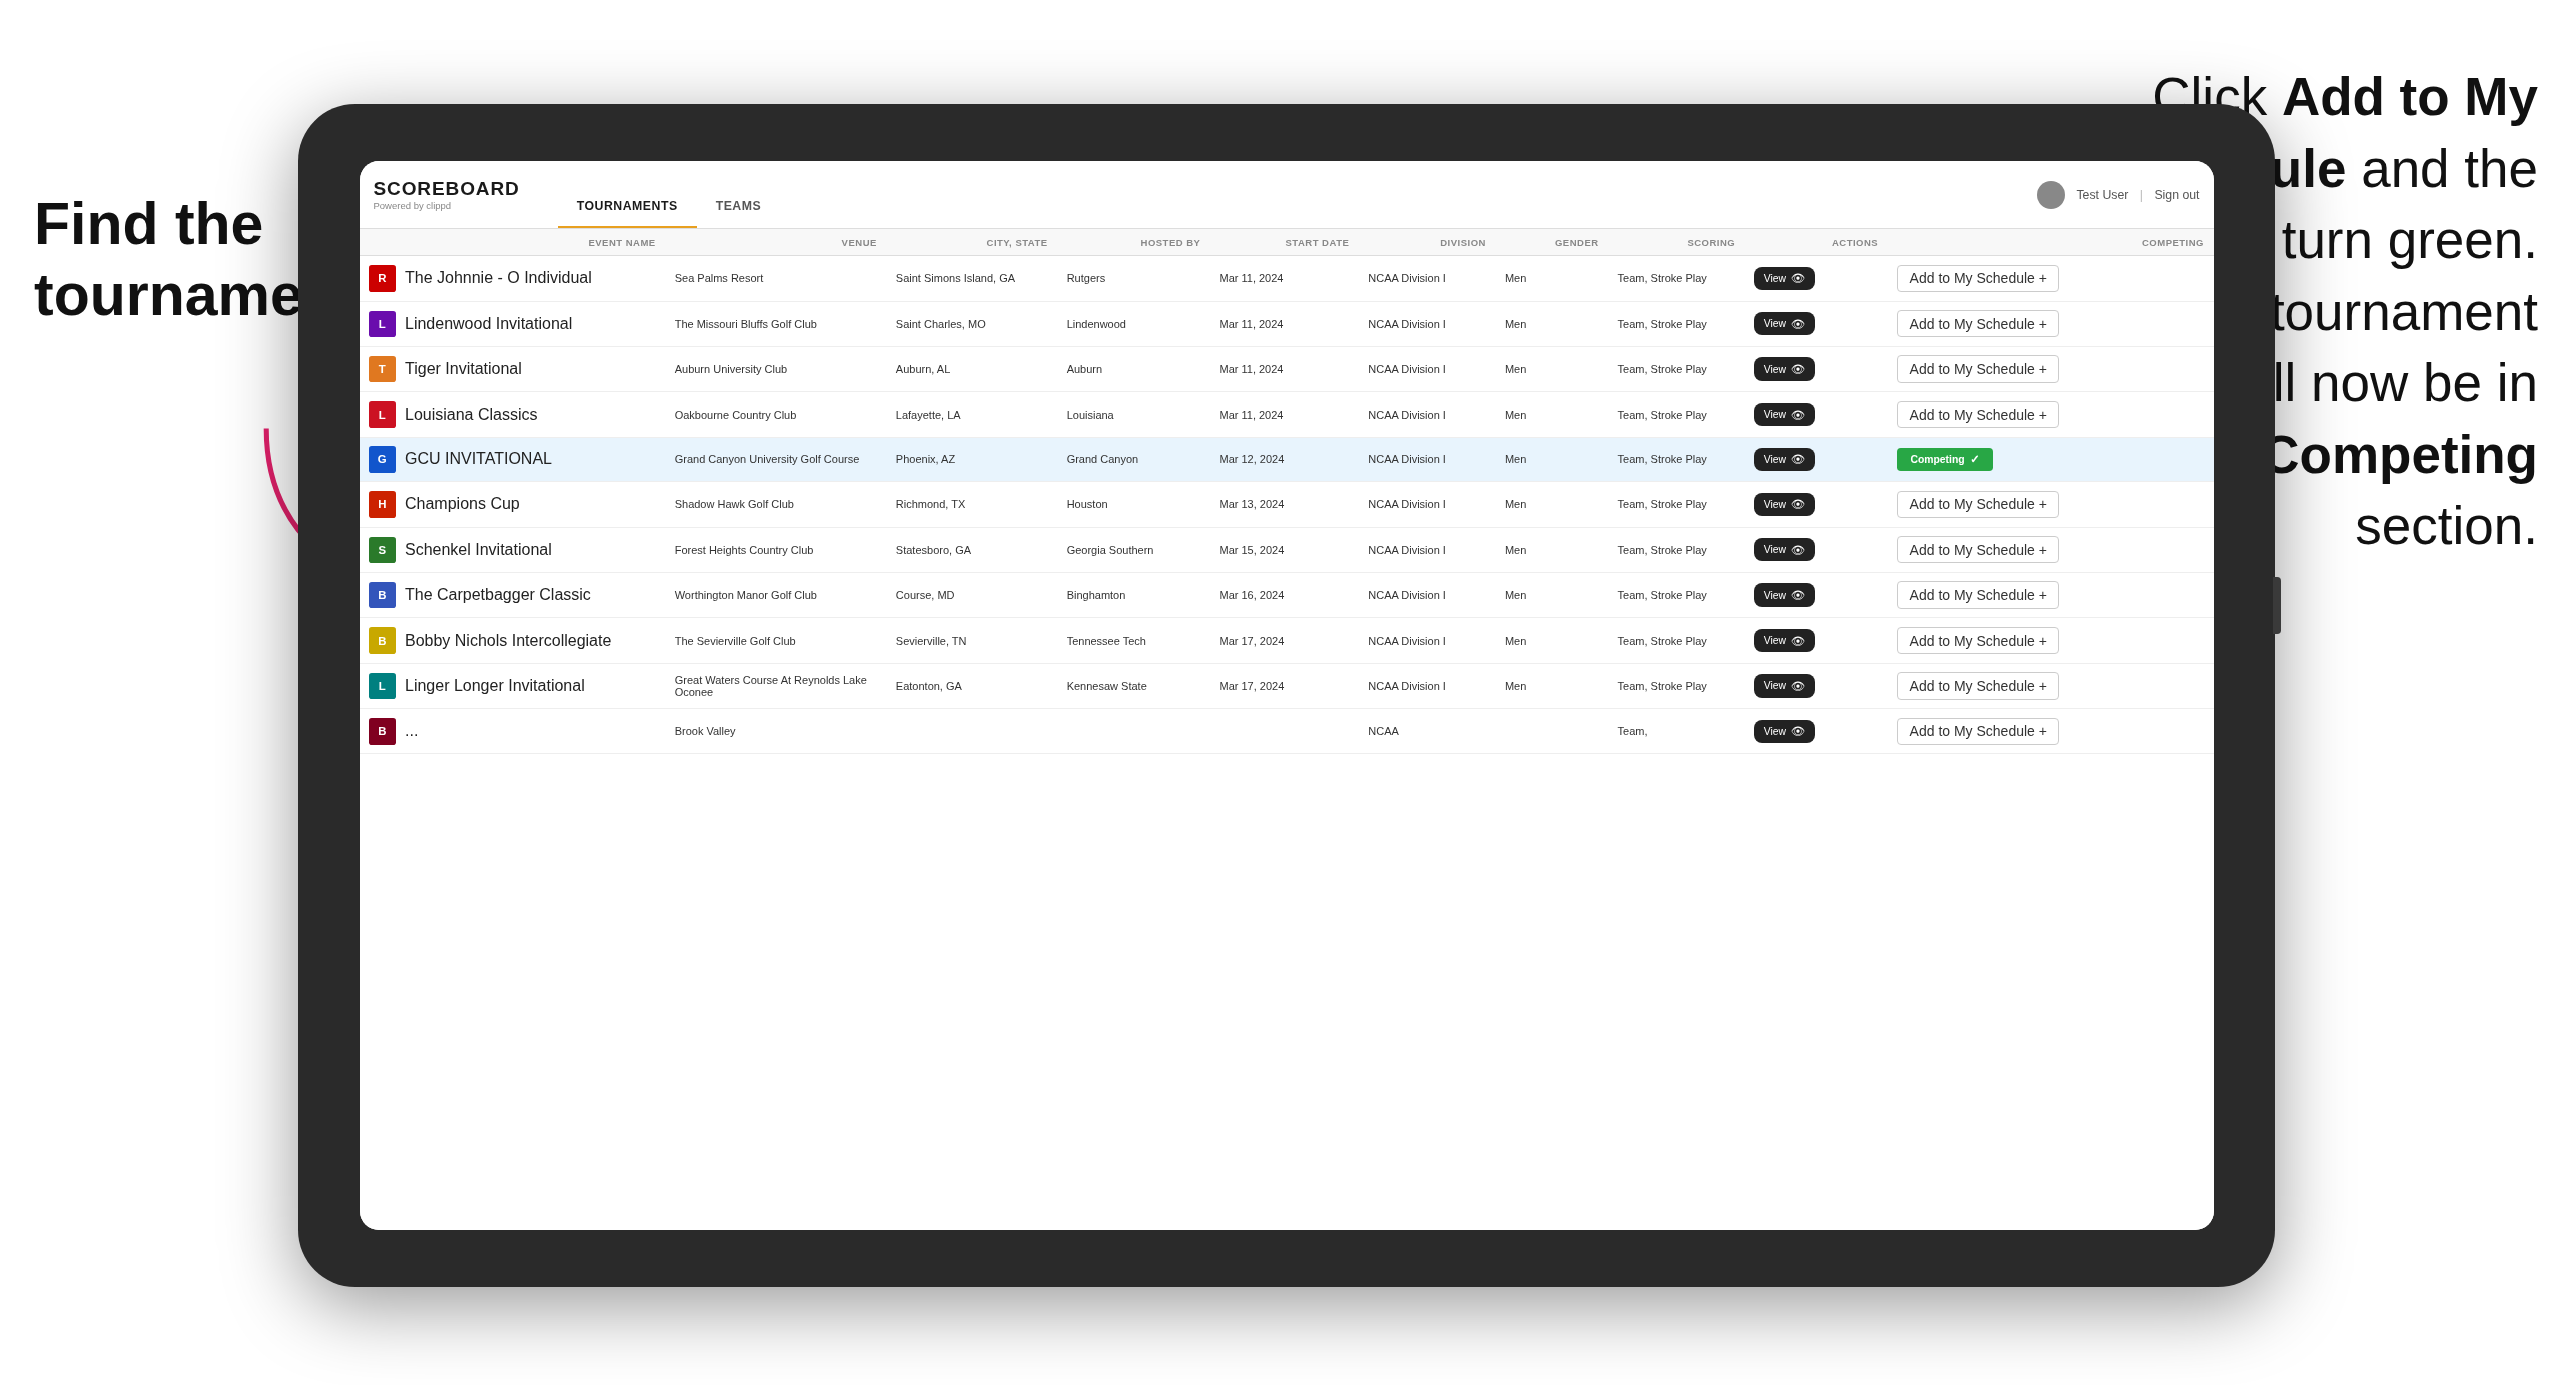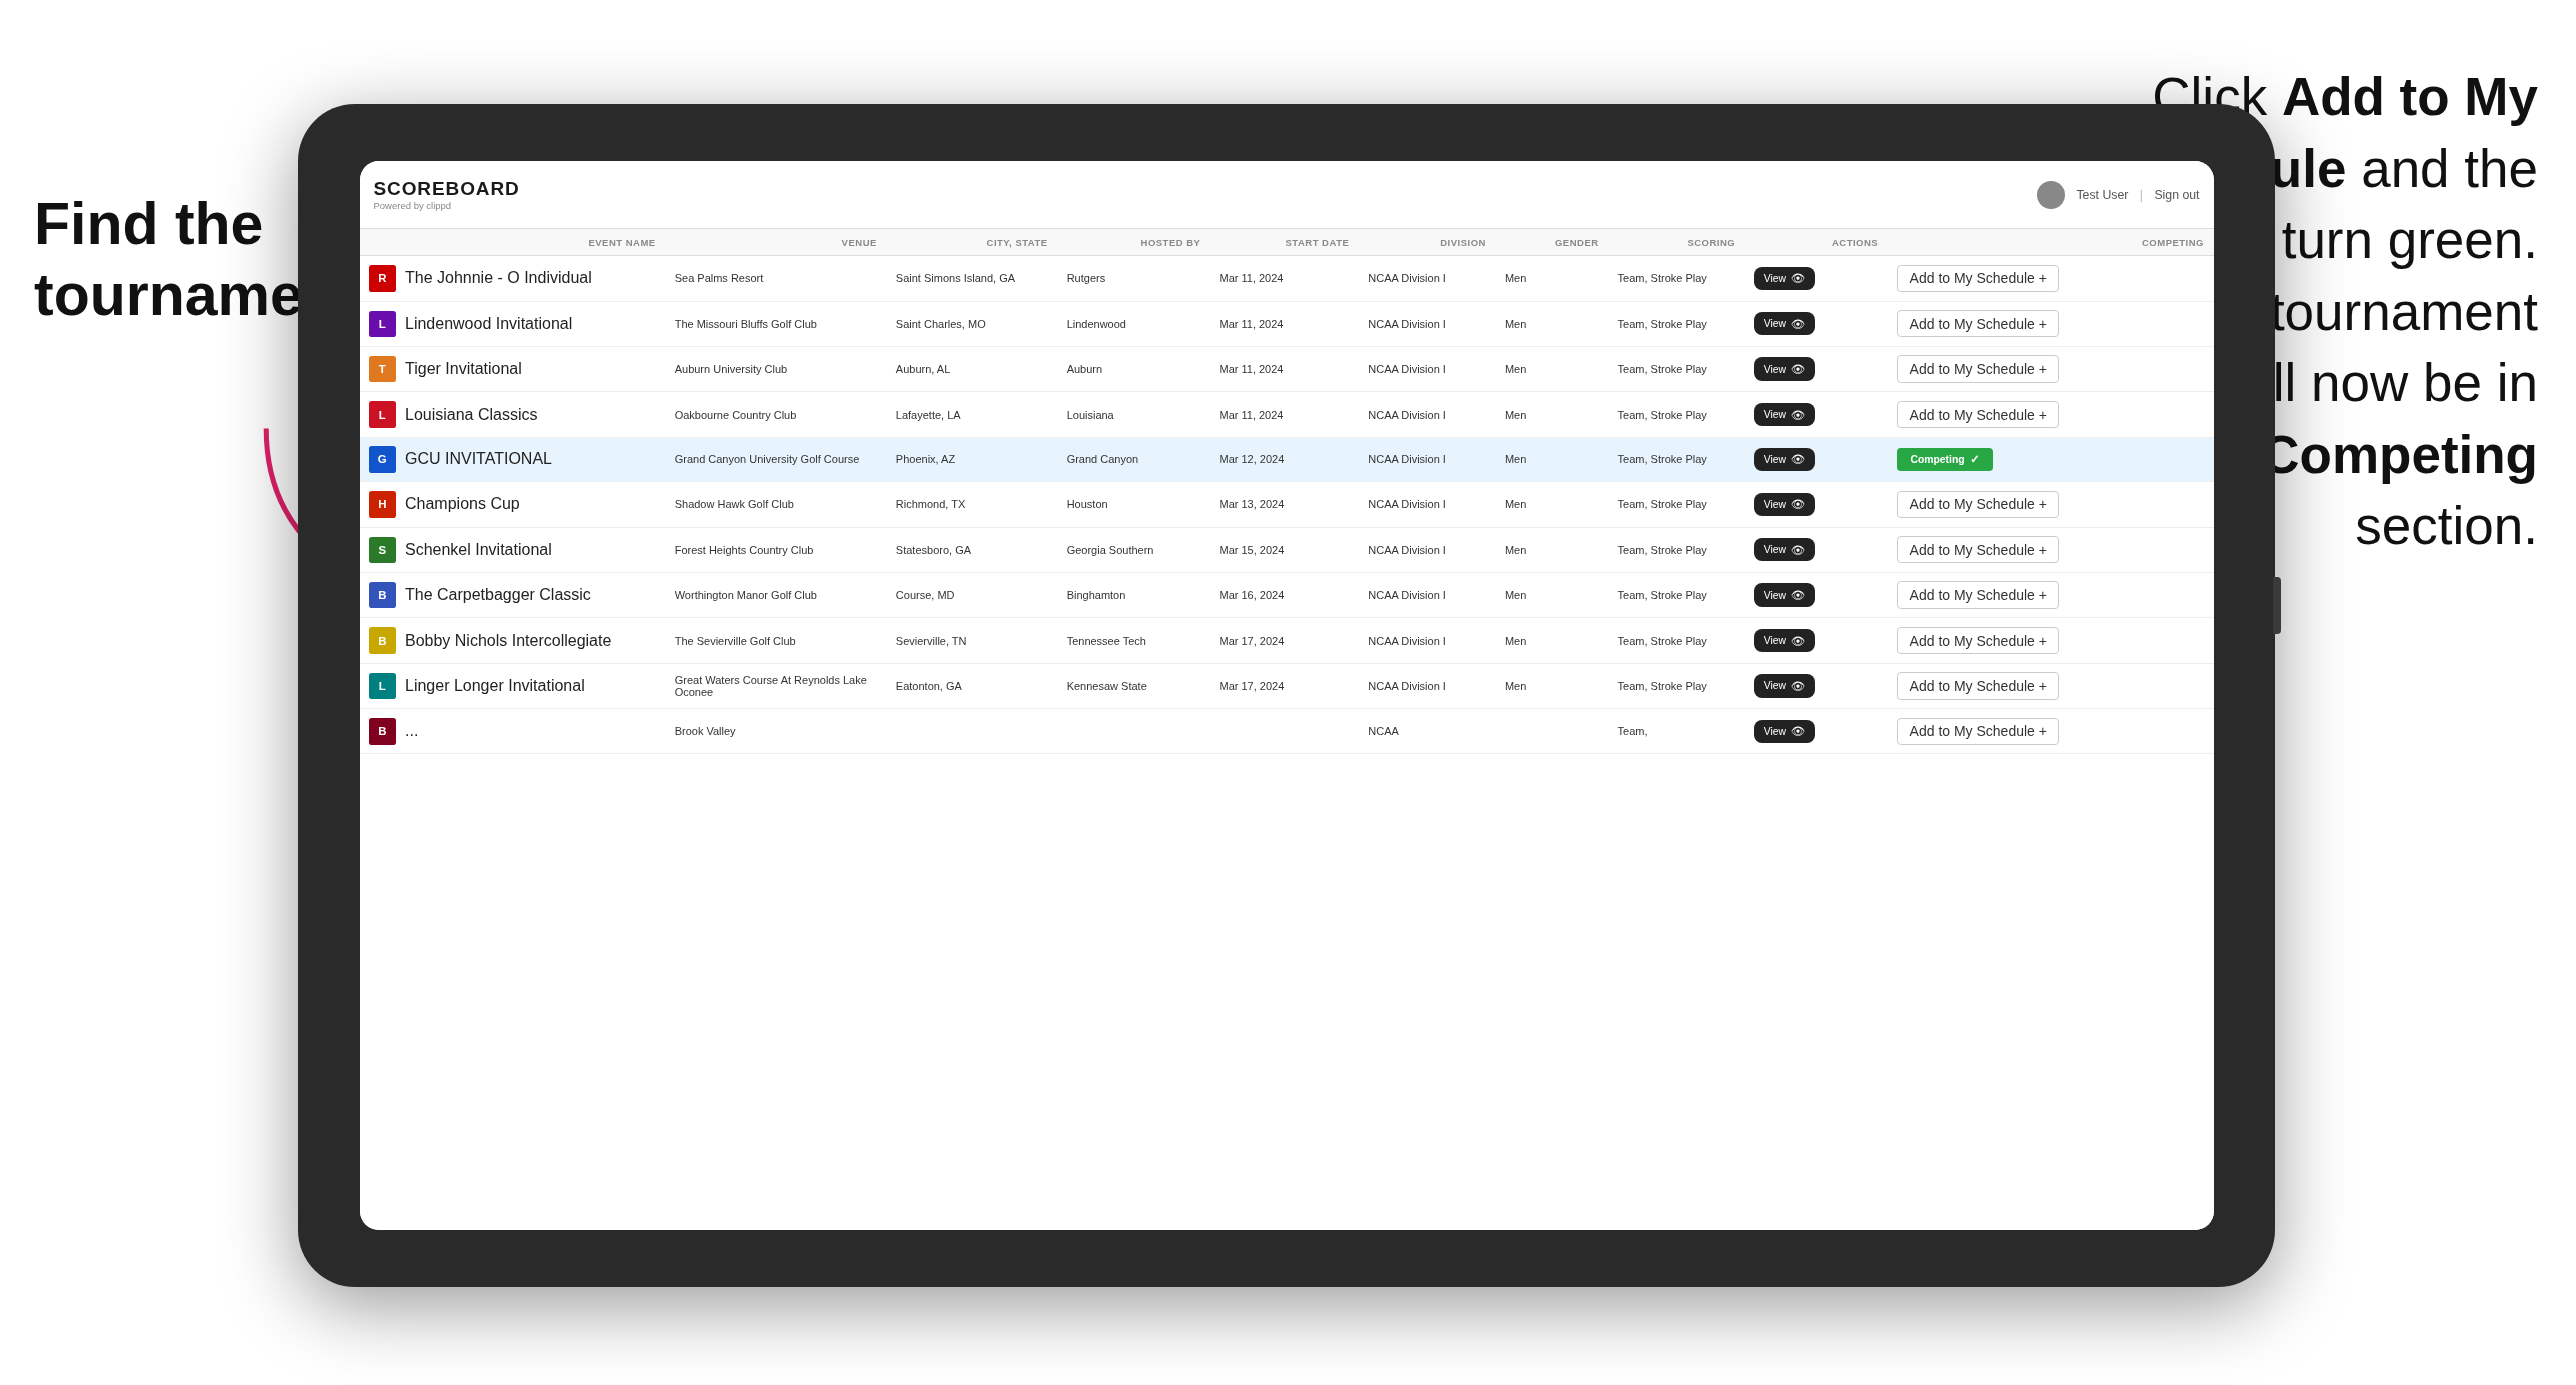--- a/index.html
+++ b/index.html
@@ -327,20 +327,24 @@
 <div class="tablet-frame">
   <div class="tablet-side-btn"></div>
 
   <div class="tablet-screen">
 
     <div class="app-header">
       <div class="logo-area">
         <span class="logo-text">SCOREBOARD</span>
         <span class="logo-sub">Powered by clippd</span>
       </div>
+      <nav class="nav-tabs">
+        <div class="nav-tab active">TOURNAMENTS</div>
+        <div class="nav-tab">TEAMS</div>
+      </nav>
       <div class="header-right">
         <div class="user-avatar"></div>
         <span>Test User</span>
         <span class="divider">|</span>
         <a class="sign-out-link">Sign out</a>
       </div>
     </div>
 
     <div class="table-container">
       <table>

